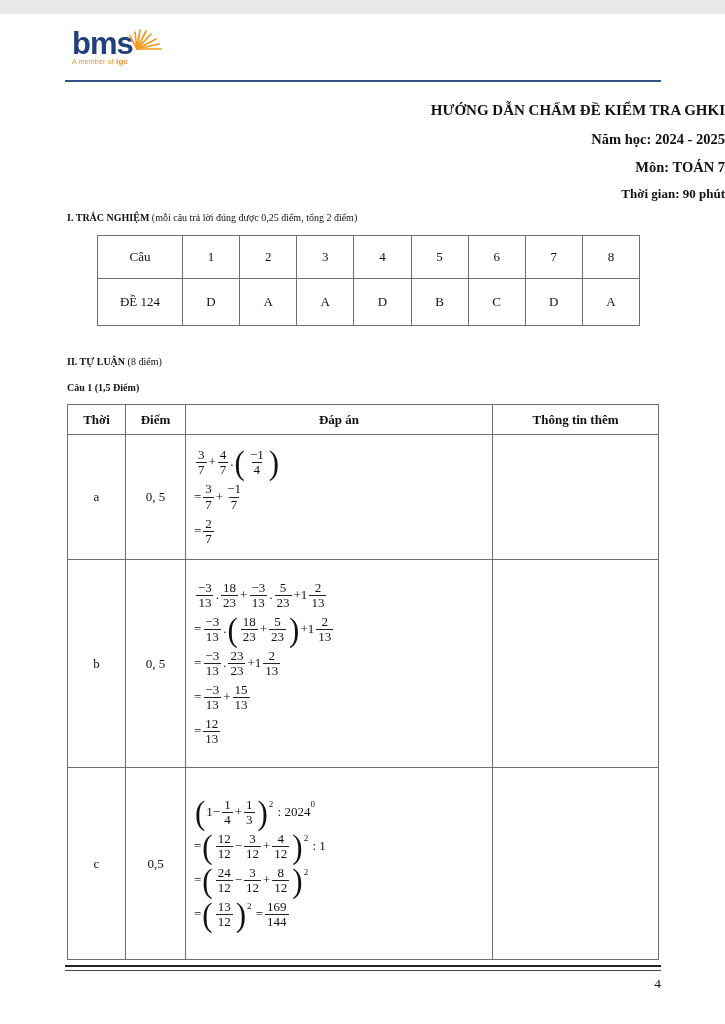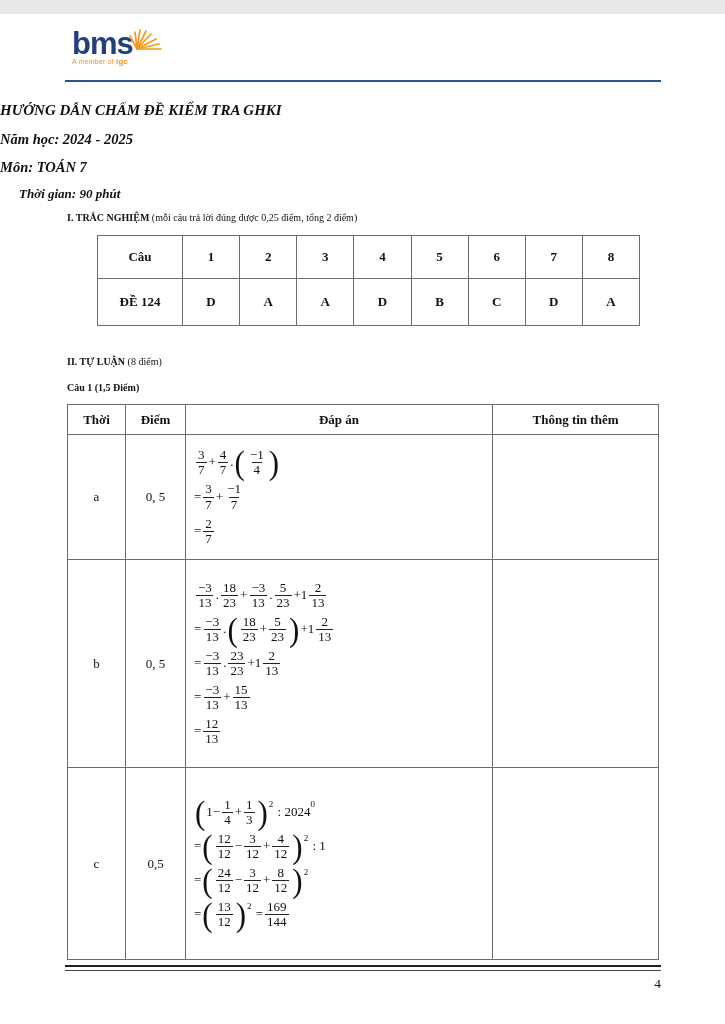--- a/index.html
+++ b/index.html
@@ -8,38 +8,38 @@
 
   
   .logo { position:absolute; left:72px; top:14px; width:120px; font-family:"Liberation Sans","DejaVu Sans",sans-serif; }
   .brand { font-weight:bold; font-size:31px; line-height:1; color:#23407e; letter-spacing:-1px; }
   .rays { position:absolute; left:56px; top:-3px; }
   .tagline { font-size:7px; color:#e9922f; margin-top:-2px; letter-spacing:.2px; }
   .tagline b { font-size:8px; color:#ef9426; }
   .hrule { position:absolute; left:65px; top:66px; width:596px; height:2px; background:#2e5486; }
 
   
-  .tline { position:absolute; left:0; width:100%; text-align:left; font-weight:bold;font-style:italic; }
+  .tline { position:absolute; left:0; width:100%; text-align:right; font-weight:bold; }
   .t-main  { top:88px;  font-size:15px; }
   .t-year  { top:117px; font-size:14.5px; }
   .t-subj  { top:145px; font-size:14.5px; }
   .t-time  { top:172px; font-size:13px;padding-left:19px; }
 
   .sec-head { position:absolute; left:67px; font-size:10px; }
   .sec1 { top:198px; }
   .sec2 { top:342px; }
   .cau1 { top:368px; font-weight:bold; }
   .sec-head b { font-weight:bold; }
 
   
   table { border-collapse:collapse; table-layout:fixed; }
   td { border:1px solid #6e6e6e; text-align:center; vertical-align:middle; font-size:13px; }
 
   .t-mc { position:absolute; left:97px; top:221px; width:543px; }
-  .t-mc td { font-weight:bold; }
+  .t-mc td { font-weight:normal; }
   .t-mc tr:nth-child(1) { height:43px; }
   .t-mc tr:nth-child(2) { height:47px; }
 
   .t-essay { position:absolute; left:67px; top:390px; width:591px; }
   .t-essay thead td { font-weight:bold; height:30px; }
   .t-essay .row-a { height:125px; }
   .t-essay .row-b { height:208px; }
   .t-essay .row-c { height:192px; }
   .t-essay td.sol { text-align:left; padding:4px 6px 4px 8px; }
 

